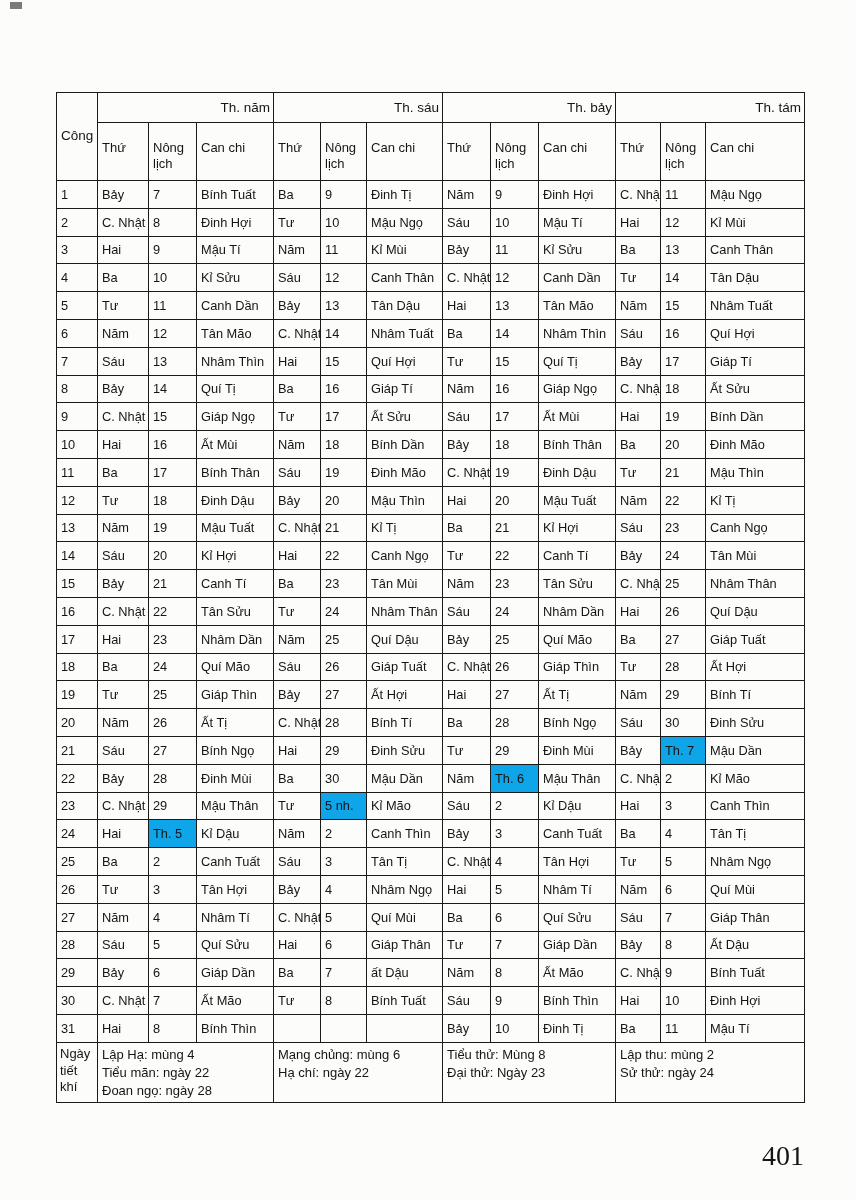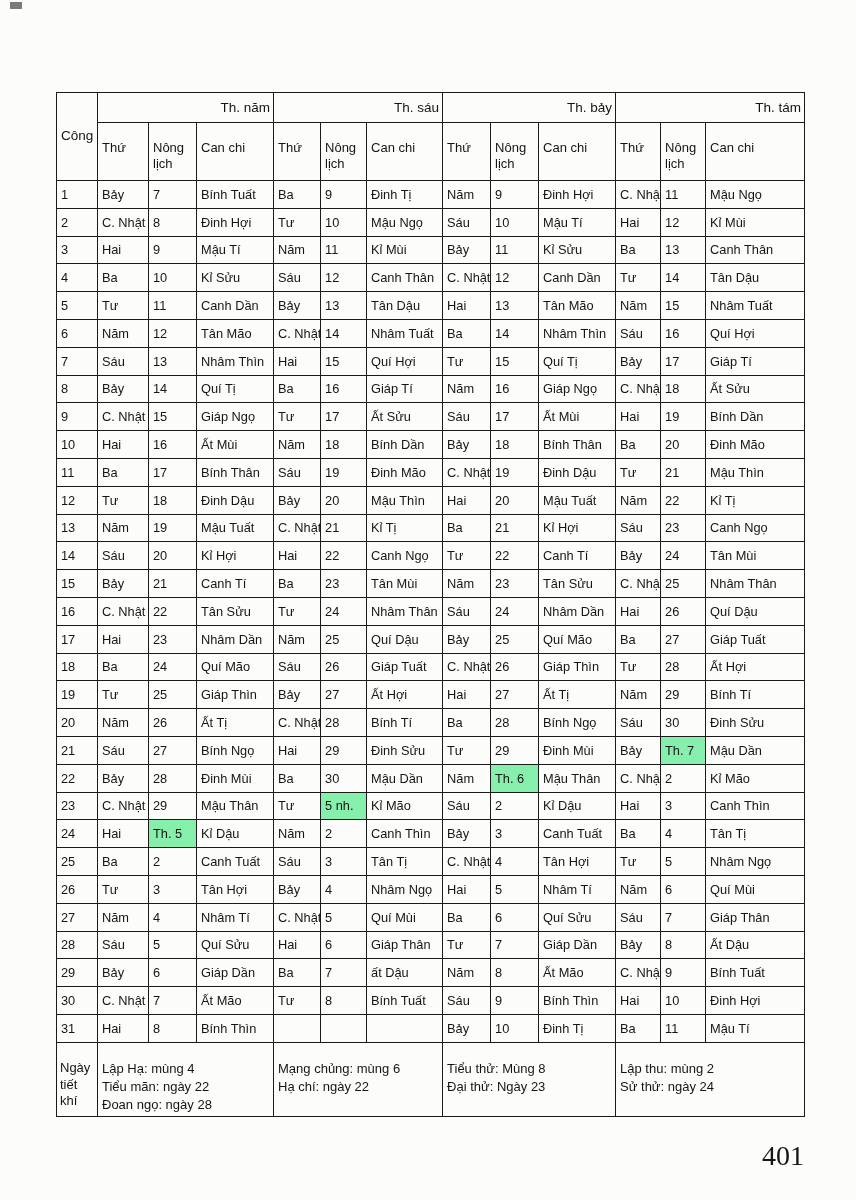--- a/index.html
+++ b/index.html
@@ -28,22 +28,22 @@
     border:1.5px solid #1a1a1a;
     padding:1px 3px 1px 4px;
     overflow:hidden;white-space:nowrap;
     font-weight:normal;text-align:left;
     vertical-align:middle;
   }
   tr.grp-row th{height:27px;text-align:right;font-size:13.5px;}
   th.cl{vertical-align:bottom;padding-bottom:9px;white-space:normal;line-height:1.2;font-size:13px;}
   tr.sub-row th{height:39px;vertical-align:top;padding-top:17px;white-space:normal;line-height:1.25;font-size:13px;}
   tbody.days td{height:24.8px;}
-  td.hl{background:#86efac;}
-  tr.tk-row td{height:55px;vertical-align:top;padding-top:17px;white-space:normal;line-height:1.4;font-size:13px;margin-top:36px;}
+  td.hl{background:#0ea5e9;}
+  tr.tk-row td{height:55px;vertical-align:top;padding-top:3px;white-space:normal;line-height:1.4;font-size:13px;margin-top:36px;}
   tr.tk-row td.tk-label{line-height:1.3;padding-left:3px;}
 
   
   .footnote{position:absolute;left:56px;top:1051px;width:748px;font-size:14px;}
   .fn-line{position:relative;height:25px;}
   .fn-label{position:absolute;left:0;top:0;}
   .fn-a{position:absolute;left:177px;top:0;}
   .fn-b{position:absolute;left:354px;top:0;}
 
   .pageno{

